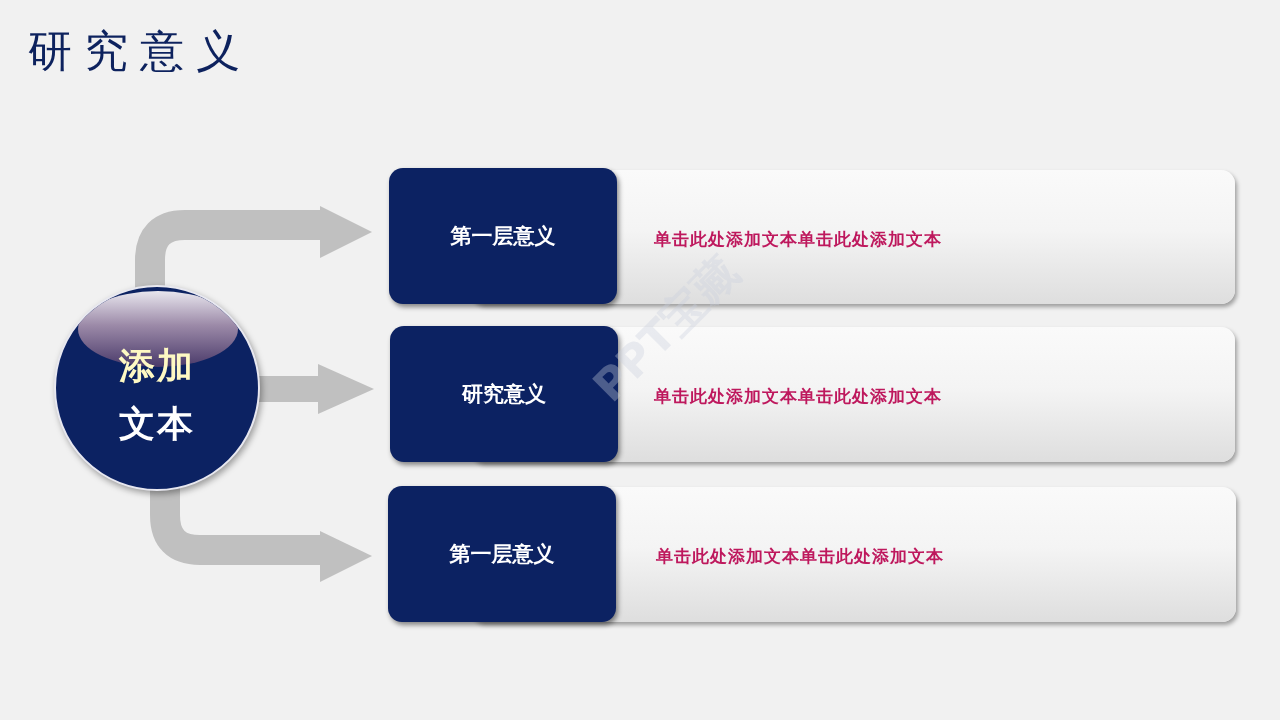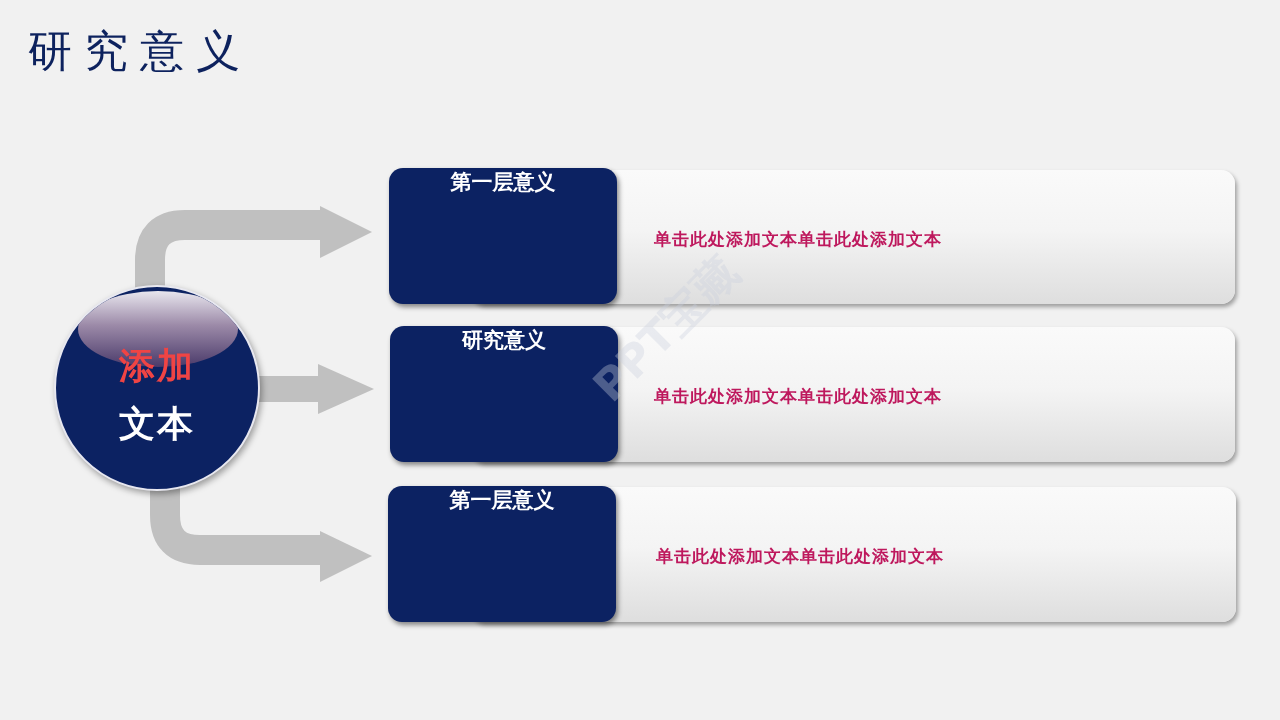--- a/index.html
+++ b/index.html
@@ -29,33 +29,33 @@
     width: 160px; height: 76px; border-radius: 50%;
     background: linear-gradient(to bottom, #e8e6ee 0%, #9c8aa8 45%, #4a3a6a 100%);
   }
   .hub-text {
     position: absolute; left: 0; right: 0; top: 50px;
     text-align: center; color: #ffffff;
     font-size: 36px; font-weight: bold; line-height: 58px;
     letter-spacing: 2px;
   }
   .hub-text span { display: block; }
-  .hub-text .l1 { color: #ef4444; }
+  .hub-text .l1 { color: #fef9c3; }
   .row { position: absolute; left: 0; width: 1280px; }
   .card {
     position: absolute; left: 470px; width: 765px; height: 134px;
     border-radius: 14px;
     background: linear-gradient(to bottom, #fafafa 0%, #f4f4f4 45%, #dedede 100%);
     box-shadow: 2px 3px 4px rgba(0,0,0,0.35);
   }
   .label-box {
     position: absolute; width: 228px; height: 136px;
     border-radius: 14px; background: #0c2262;
     box-shadow: 2px 3px 5px rgba(0,0,0,0.45);
-    display: flex; justify-content: center;
+    display: flex; align-items: center; justify-content: center;
     color: #ffffff; font-size: 21px; font-weight: bold;
   }
   .card-text {
     position: absolute; left: 654px;
     font-size: 17px; font-weight: bold; color: #be185d;
     letter-spacing: 1px; white-space: nowrap;
   }
   .watermark {
     position: absolute; left: 575px; top: 300px;
     transform: rotate(-45deg);

